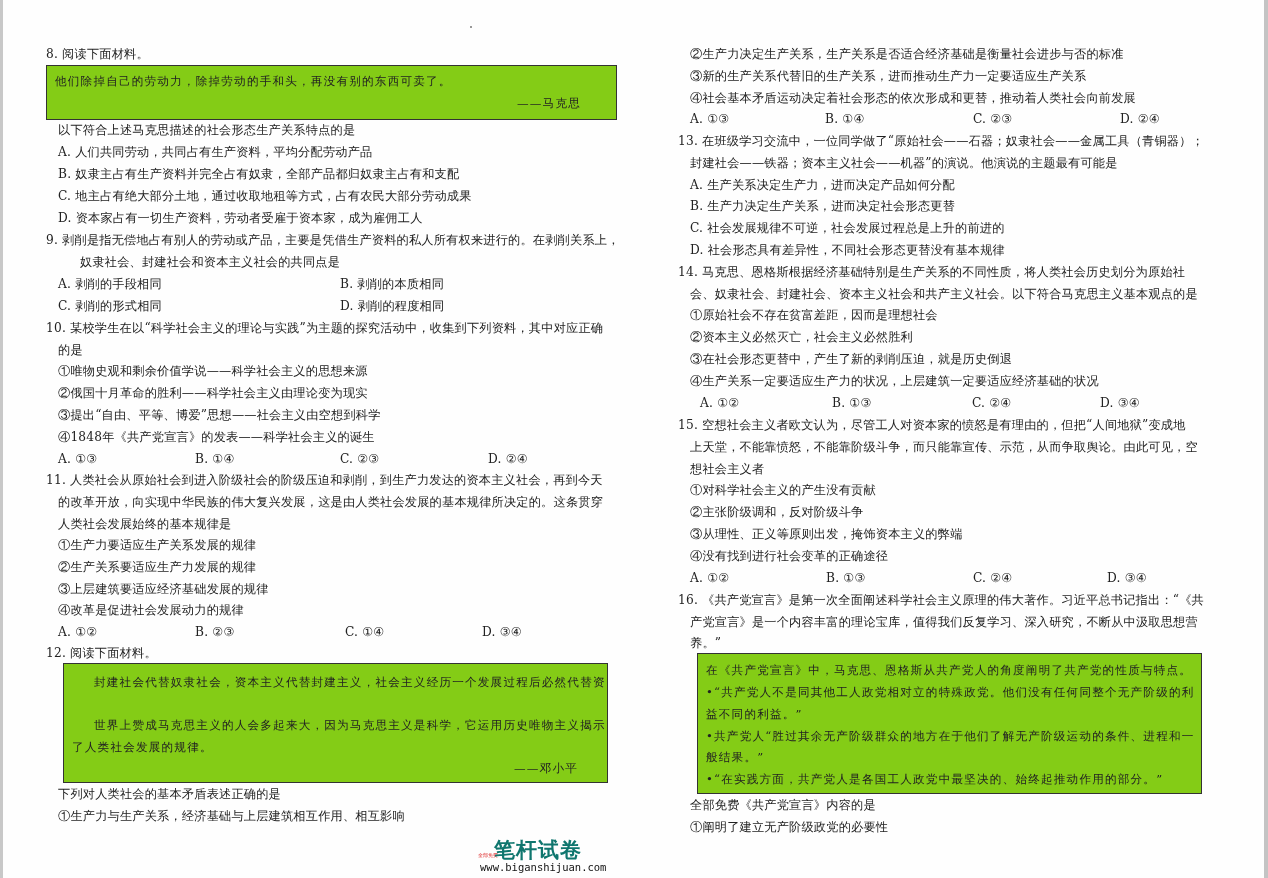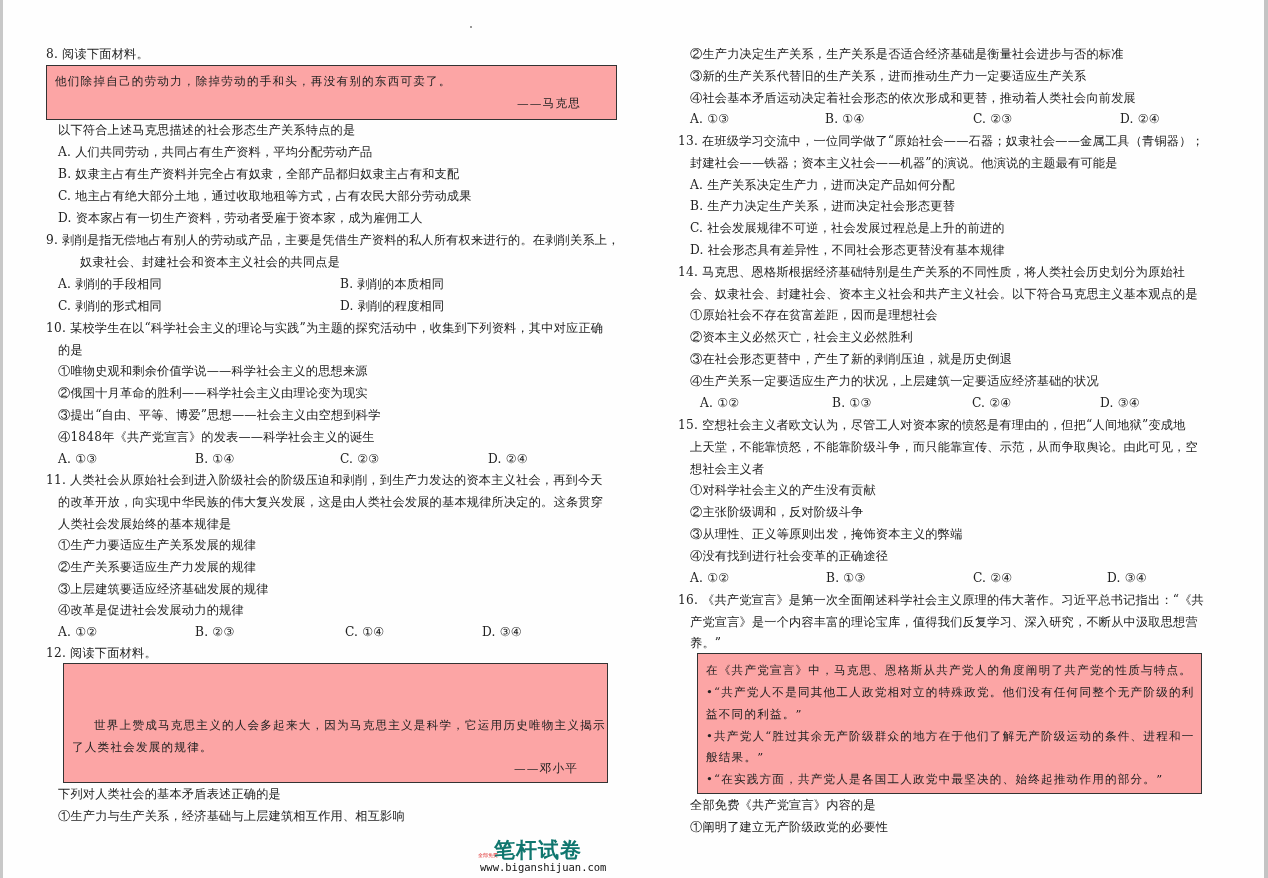--- a/index.html
+++ b/index.html
@@ -10,21 +10,21 @@
     color:#222;
   }
   .edge-left { position:absolute; left:0; top:0; width:3px; height:878px; background:#c8c8c8; }
   .edge-right { position:absolute; right:0; top:0; width:4px; height:878px; background:#c4c4c4; }
   .page-dot { position:absolute; left:470px; top:26px; width:2px; height:2px; background:#999; }
   .line {
     position:absolute; white-space:nowrap;
     font-size:12.2px; line-height:16px; letter-spacing:0.2px;
   }
   .box {
-    position:absolute; border:1.5px solid #333; background:#fca5a5;
+    position:absolute; border:1.5px solid #333; background:#84cc16;
   }
   .box .line { font-size:11.6px; letter-spacing:1.2px; }
   .logo {
     position:absolute; left:480px; top:836px; width:120px; height:42px;
   }
   .logo-title { position:absolute; left:14px; top:0; font-family:"DejaVu Sans","Liberation Sans",sans-serif; font-size:21px; font-weight:bold; color:#0f766e; letter-spacing:1px;text-align:right; }
   .logo-url { position:absolute; left:0; top:25px; font-family:"DejaVu Sans Mono","Liberation Mono",monospace; font-size:10.5px; color:#111; }
   .logo-stamp { position:absolute; left:-2px; top:16px; font-family:"DejaVu Sans","Liberation Sans",sans-serif; font-size:5px; color:#d22; }
 </style>
 </head>
@@ -72,20 +72,21 @@
   <div class="line" style="left:58px;top:559px;">②生产关系要适应生产力发展的规律</div>
   <div class="line" style="left:58px;top:581px;">③上层建筑要适应经济基础发展的规律</div>
   <div class="line" style="left:58px;top:602px;">④改革是促进社会发展动力的规律</div>
   <div class="line" style="left:58px;top:624px;">A. ①②</div>
   <div class="line" style="left:195px;top:624px;">B. ②③</div>
   <div class="line" style="left:345px;top:624px;">C. ①④</div>
   <div class="line" style="left:482px;top:624px;">D. ③④</div>
 
   <div class="line" style="left:46px;top:645px;">12. 阅读下面材料。</div>
   <div class="box" style="left:63px;top:663px;width:543px;height:118px;">
+    <div class="line" style="left:30px;top:10px;">封建社会代替奴隶社会，资本主义代替封建主义，社会主义经历一个发展过程后必然代替资</div>
     <div class="line" style="left:30px;top:53px;">世界上赞成马克思主义的人会多起来大，因为马克思主义是科学，它运用历史唯物主义揭示</div>
     <div class="line" style="left:8px;top:75px;">了人类社会发展的规律。</div>
     <div class="line" style="left:450px;top:96px;">——邓小平</div>
   </div>
   <div class="line" style="left:58px;top:786px;">下列对人类社会的基本矛盾表述正确的是</div>
   <div class="line" style="left:58px;top:808px;">①生产力与生产关系，经济基础与上层建筑相互作用、相互影响</div>
 </div>
 
 <div>
   <div class="line" style="left:690px;top:46px;">②生产力决定生产关系，生产关系是否适合经济基础是衡量社会进步与否的标准</div>

